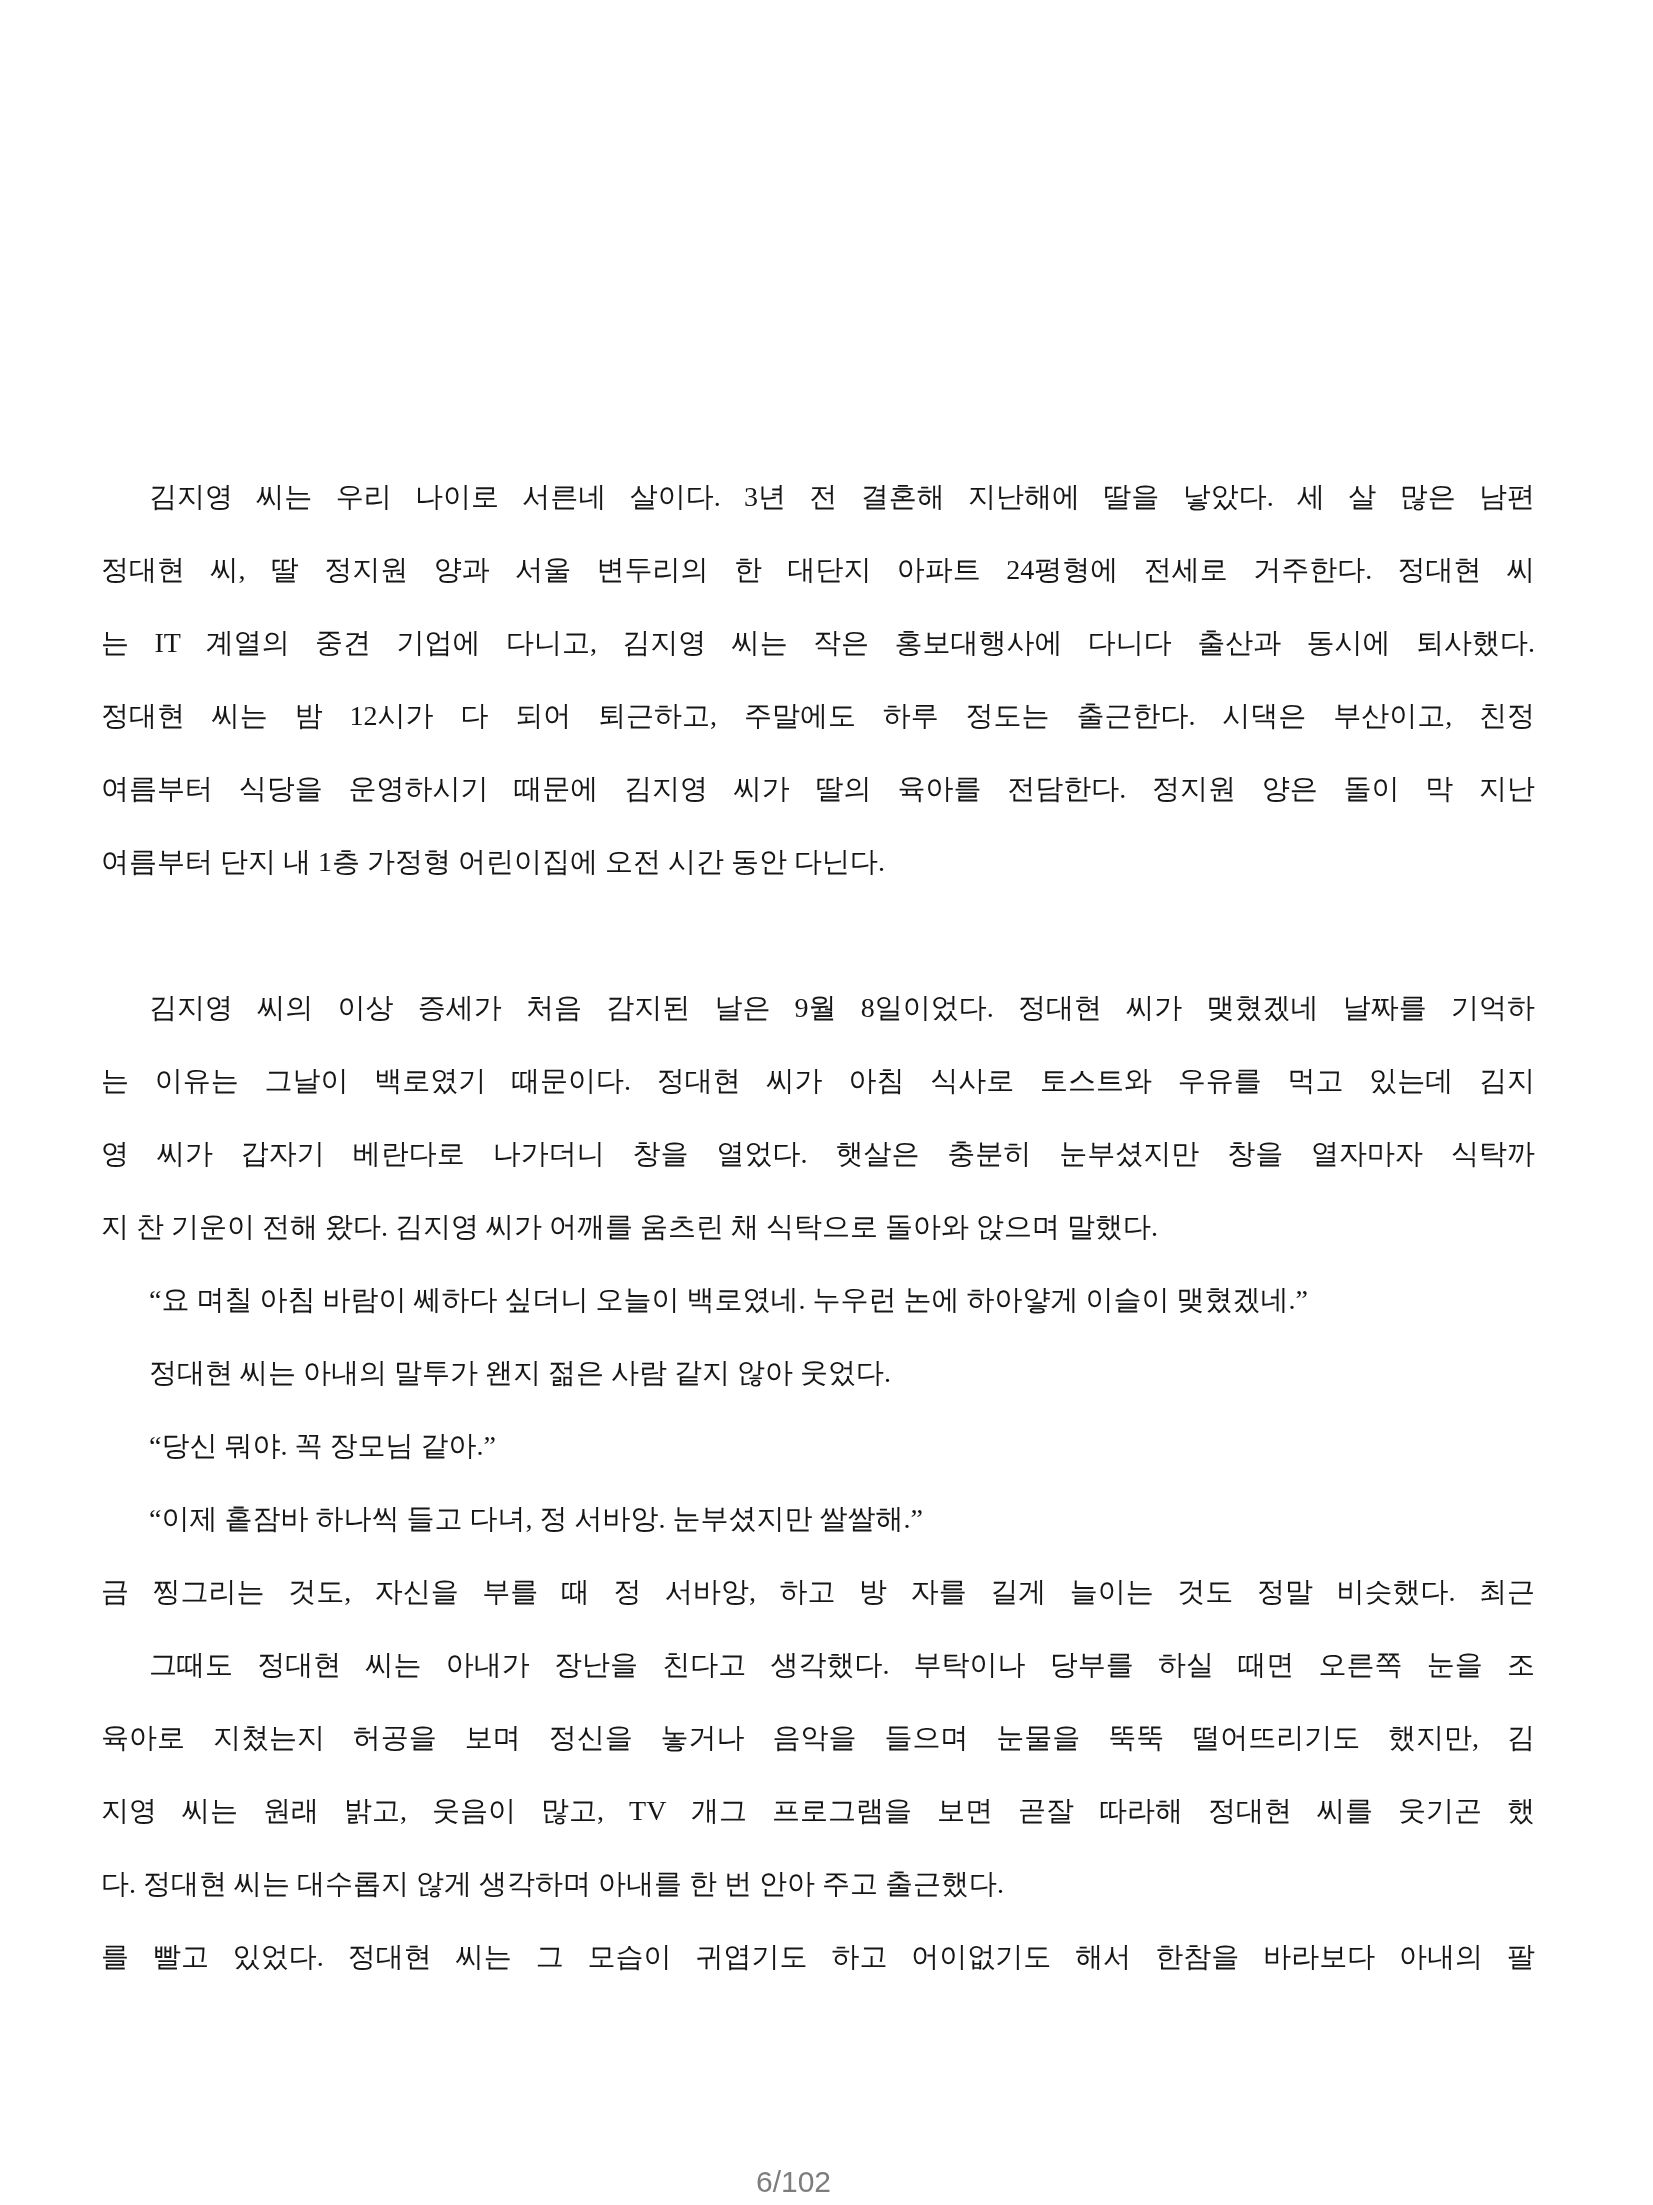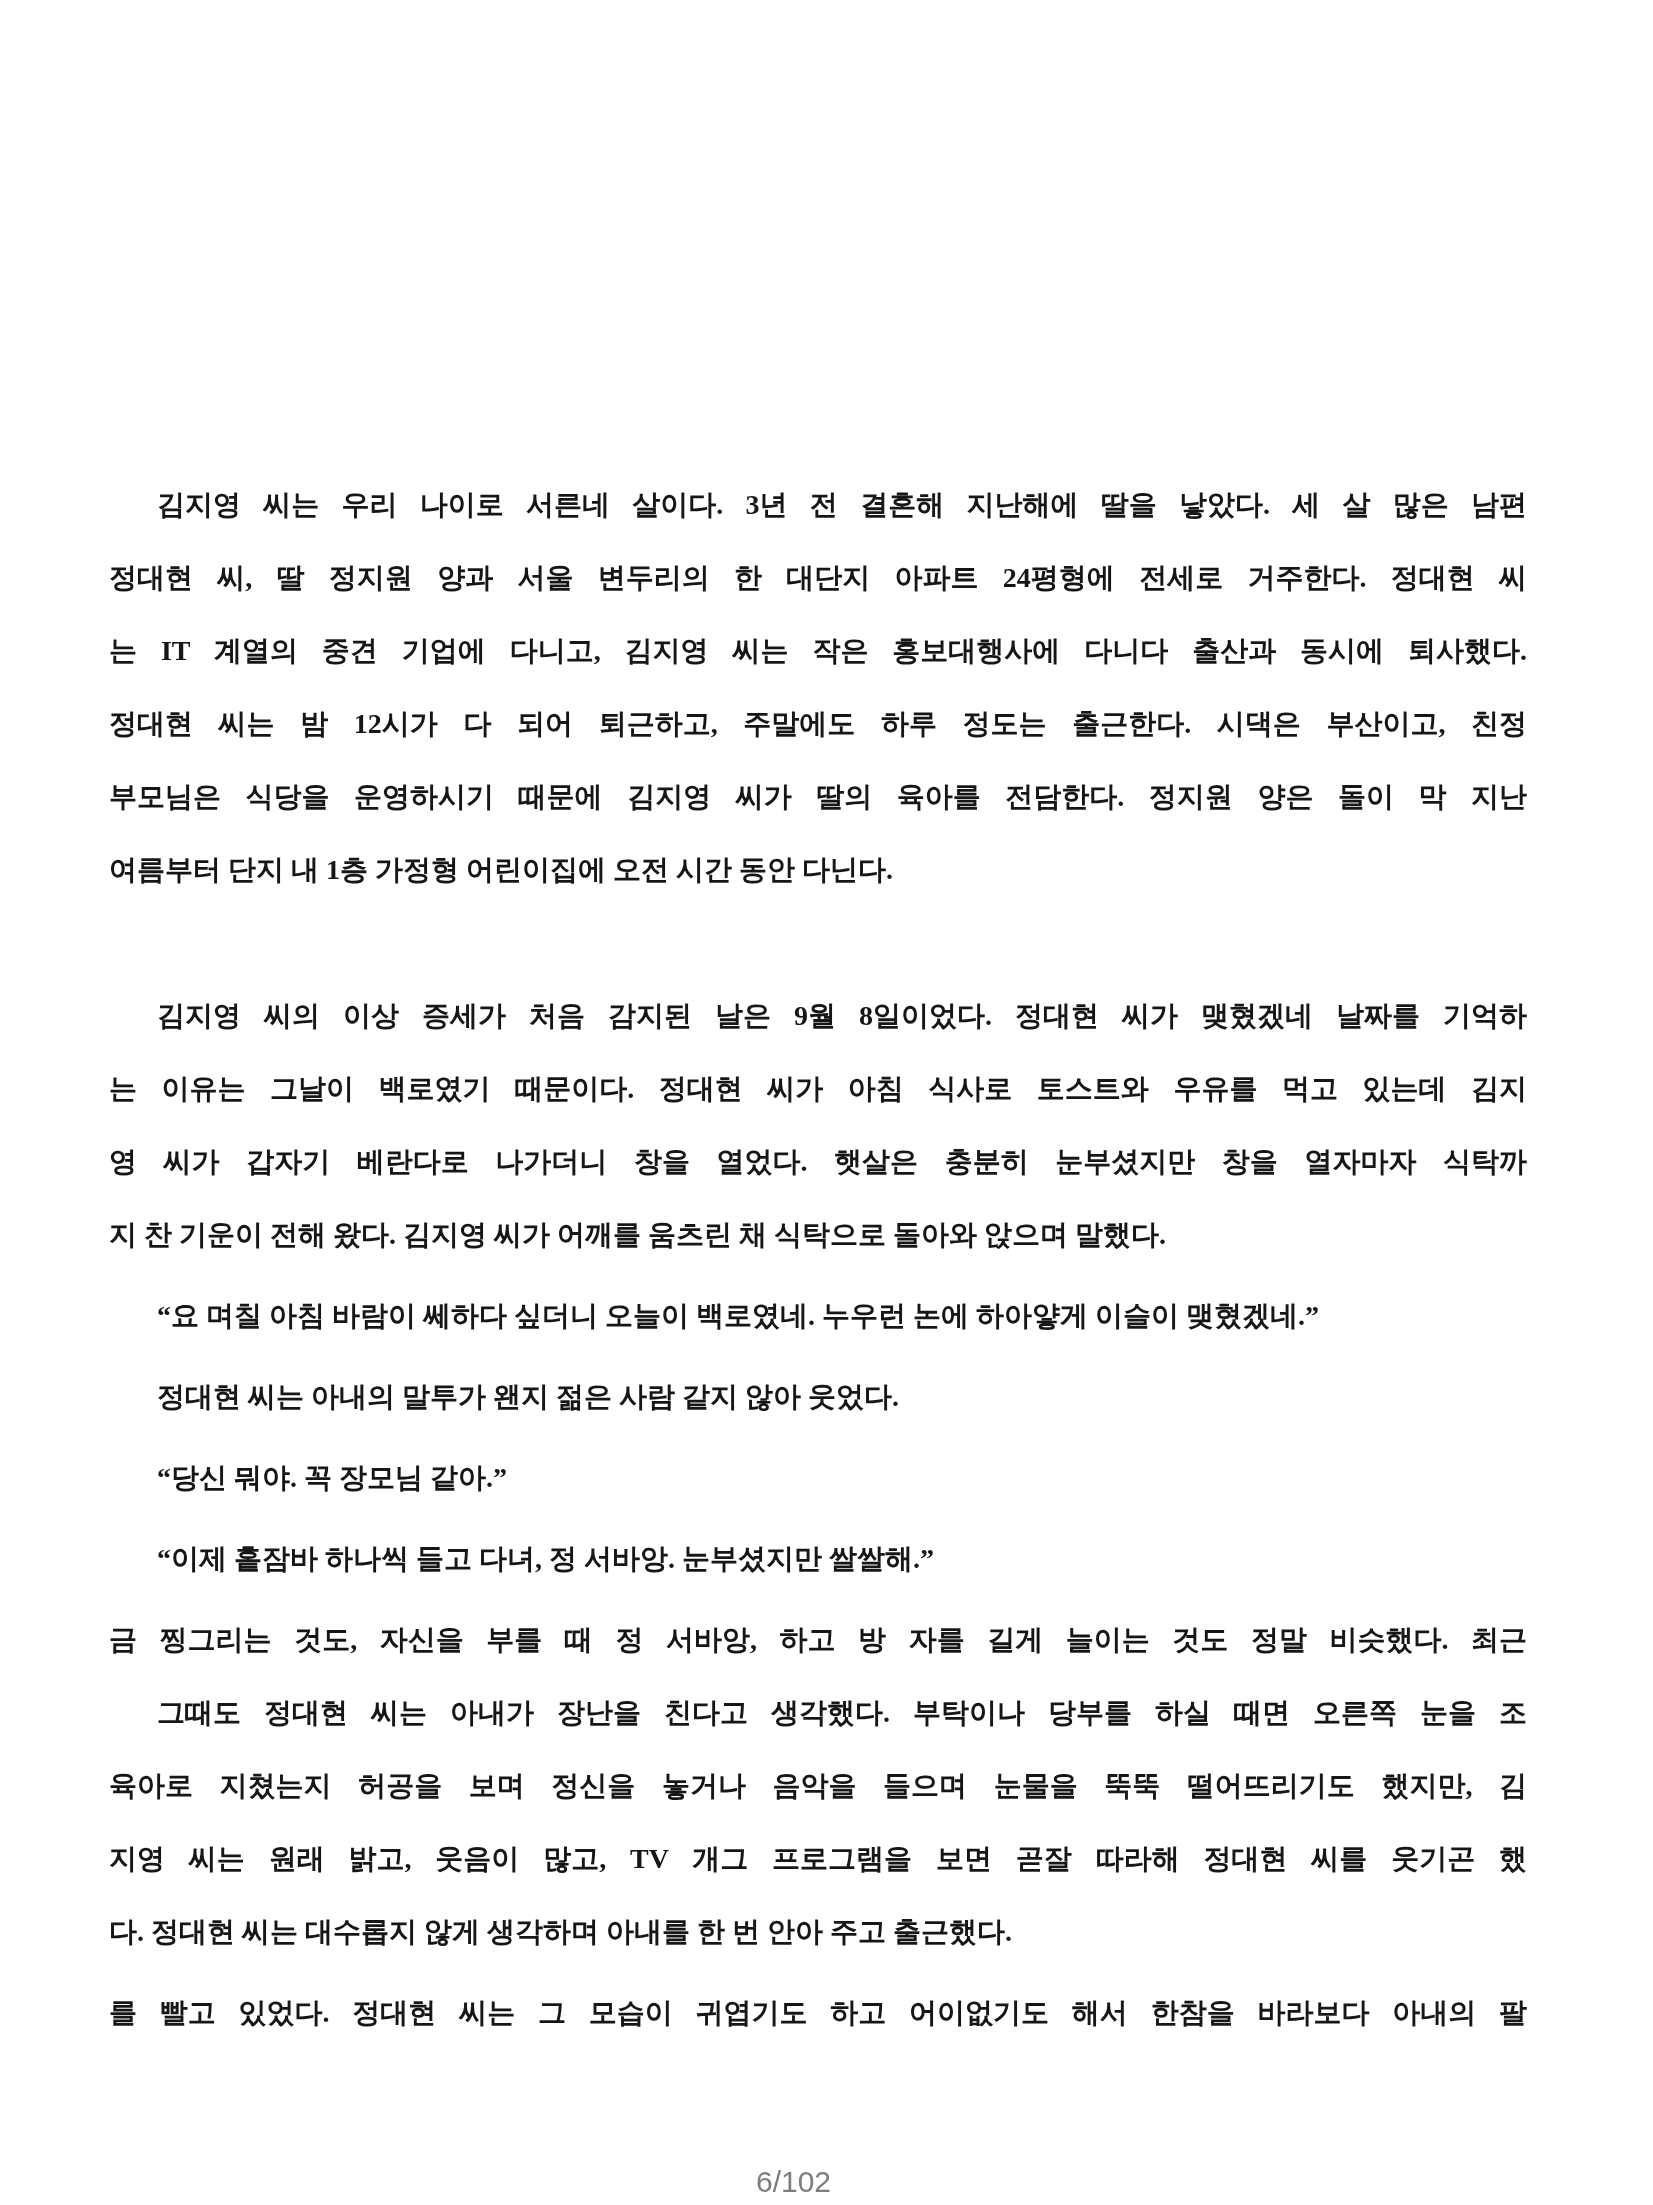--- a/index.html
+++ b/index.html
@@ -23,23 +23,22 @@
     position: absolute;
     left: 101px;
     top: 460px;
     width: 1434px;
     font-size: 28px;
     line-height: 73px;
     color: #161616;
     letter-spacing: 0;
   }
   .para {
-    margin: 8px;
+    margin: 0;
     padding: 0;
-    font-weight: bold;
   }
   .para.gap-before {
     margin-top: 73px;
   }
   .line {
     text-align: justify;
     text-align-last: justify;
     word-break: keep-all;
   }
   .line.natural {
@@ -64,21 +63,21 @@
 </head>
 <body>
 
 <div class="page">
   <main class="text-area">
       <div class="para">
         <div class="line indent">김지영 씨는 우리 나이로 서른네 살이다. 3년 전 결혼해 지난해에 딸을 낳았다. 세 살 많은 남편</div>
         <div class="line">정대현 씨, 딸 정지원 양과 서울 변두리의 한 대단지 아파트 24평형에 전세로 거주한다. 정대현 씨</div>
         <div class="line">는 IT 계열의 중견 기업에 다니고, 김지영 씨는 작은 홍보대행사에 다니다 출산과 동시에 퇴사했다.</div>
         <div class="line">정대현 씨는 밤 12시가 다 되어 퇴근하고, 주말에도 하루 정도는 출근한다. 시댁은 부산이고, 친정</div>
-        <div class="line">부모님은 식당을 운영하시기 때문에 김지영 씨가 딸의 육아를 전담한다. 정지원 양은 돌이 막 지난</div>
+        <div class="line">여름부터 식당을 운영하시기 때문에 김지영 씨가 딸의 육아를 전담한다. 정지원 양은 돌이 막 지난</div>
         <div class="line natural">여름부터 단지 내 1층 가정형 어린이집에 오전 시간 동안 다닌다.</div>
       </div>
       <div class="para gap-before">
         <div class="line indent">김지영 씨의 이상 증세가 처음 감지된 날은 9월 8일이었다. 정대현 씨가 맺혔겠네 날짜를 기억하</div>
         <div class="line">는 이유는 그날이 백로였기 때문이다. 정대현 씨가 아침 식사로 토스트와 우유를 먹고 있는데 김지</div>
         <div class="line">영 씨가 갑자기 베란다로 나가더니 창을 열었다. 햇살은 충분히 눈부셨지만 창을 열자마자 식탁까</div>
         <div class="line natural">지 찬 기운이 전해 왔다. 김지영 씨가 어깨를 움츠린 채 식탁으로 돌아와 앉으며 말했다.</div>
       </div>
       <div class="para">
         <div class="line natural indent">“요 며칠 아침 바람이 쎄하다 싶더니 오늘이 백로였네. 누우런 논에 하아얗게 이슬이 맺혔겠네.”</div>

